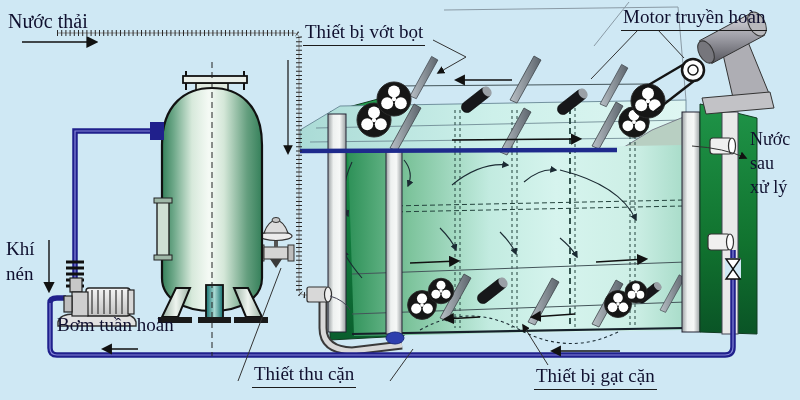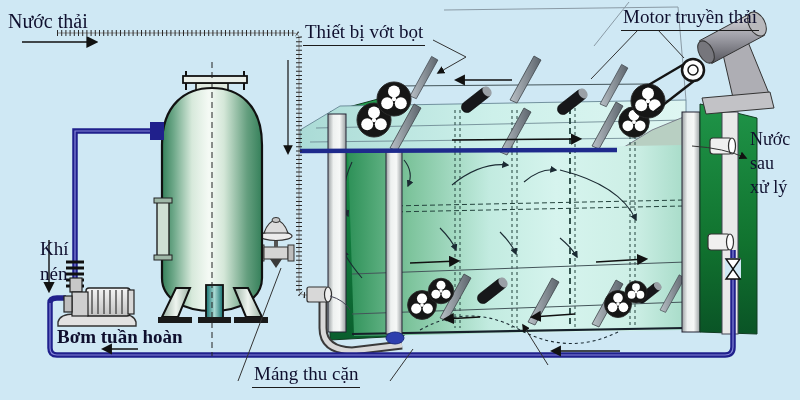--- a/index.html
+++ b/index.html
@@ -324,22 +324,23 @@
   <line x1="658" y1="30" x2="684" y2="58"></line>
   <line x1="238" y1="381" x2="281" y2="268"></line>
   <line x1="390" y1="381" x2="413" y2="349"></line>
   <line x1="548" y1="365" x2="523" y2="325" marker-end="url(#ah)"></line>
   <path d="M692,146 Q724,148 746,158" marker-end="url(#ah)"></path>
 </g>
 </svg>
 
 <div class="lbl" style="left:8px;top:8px;font-size:20px;">Nước thải</div>
 <div class="lbl u" style="left:303px;top:19px;text-align:center;">Thiết bị vớt bọt</div>
-<div class="lbl u" style="left:621px;top:4px;">Motor truyền thải</div>
-<div class="lbl" style="left:6px;top:236px;margin-left:34px;">Khí
+<div class="lbl u" style="left:621px;top:4px;">Motor truyền hoàn</div>
+<div class="lbl" style="left:6px;top:236px;">Khí
 nén</div>
-<div class="lbl" style="left:57px;top:324px;font-weight:bold;">Bơm tuần hoàn</div>
-<div class="lbl u" style="left:252px;top:361px;">Máng thu cặn</div>
+<div class="lbl" style="left:57px;top:312px;">Bơm tuần hoàn</div>
+<div class="lbl u" style="left:252px;top:361px;">Thiết thu cặn</div>
+<div class="lbl u" style="left:534px;top:363px;">Thiết bị gạt cặn</div>
 <div class="lbl" style="left:750px;top:128px;font-size:18px;font-family:Liberation Serif, serif;">Nước
 sau
 xử lý</div>
 
 </div>
 
 </body></html>

